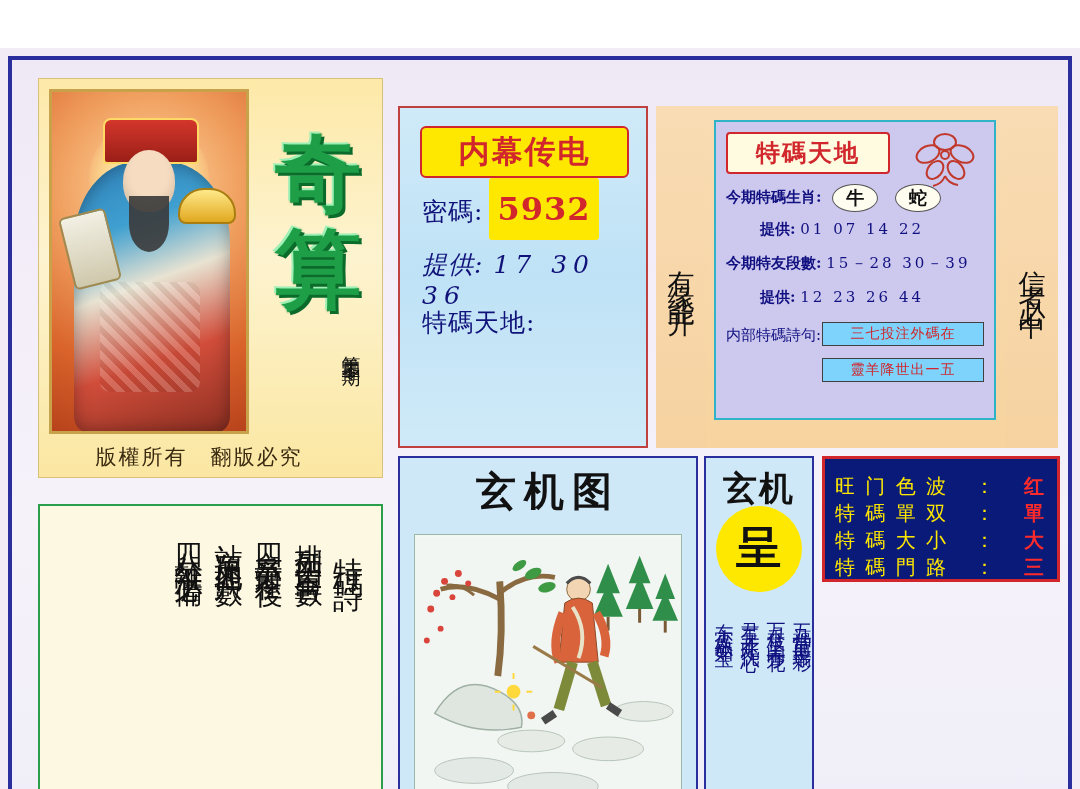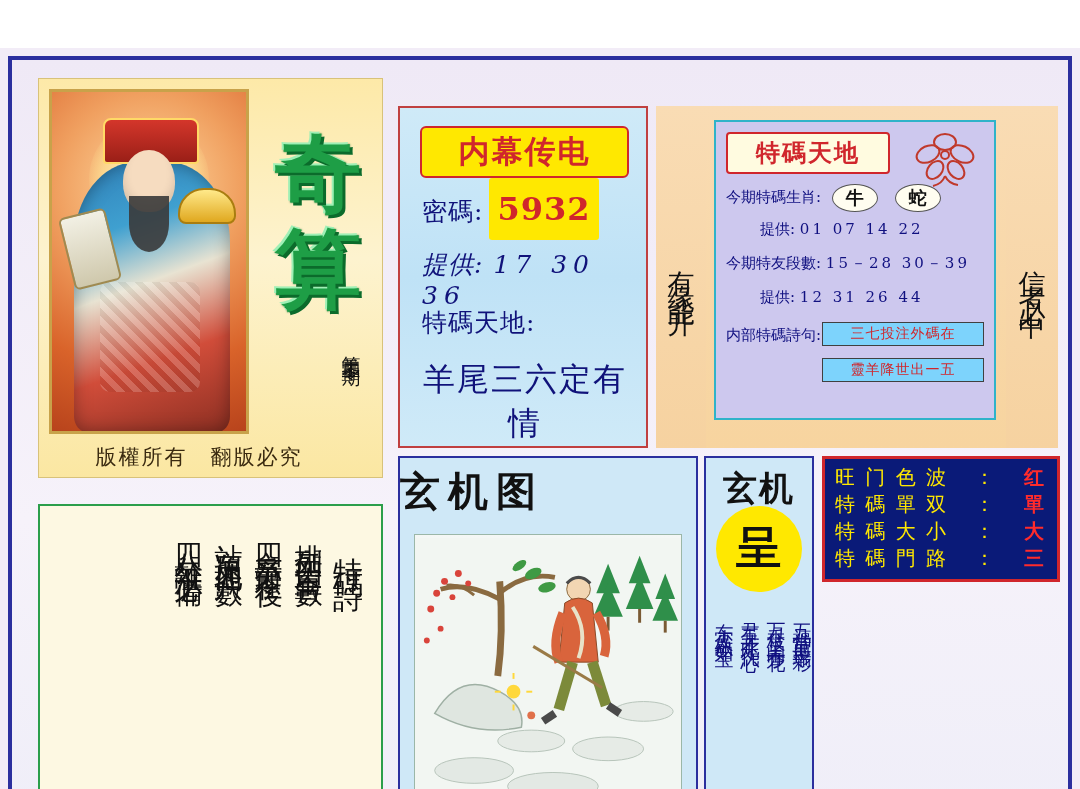--- a/index.html
+++ b/index.html
@@ -186,21 +186,21 @@
     font-weight:bold;font-size:24px;color:#d0262c;letter-spacing:2px;
   }
   .temadi-flower{
     position:absolute;right:6px;top:6px;width:86px;height:60px;
   }
   .td-line{
     position:absolute;left:10px;
     font-family:"DejaVu Serif","Liberation Serif",serif;
     font-size:15px;color:#101080;white-space:nowrap;
   }
-  .td-line .lbl{color:#101080;}
+  .td-line .lbl{color:#101080;font-weight:bold;}
   .zodiac{
     display:inline-block;width:44px;height:26px;line-height:26px;text-align:center;
     border:1px solid #555;border-radius:50%;
     background:#fffdf0;font-size:18px;font-weight:bold;color:#111;
     margin:0 6px;vertical-align:middle;
   }
   .td-nums{letter-spacing:3px;font-size:15px;color:#101080;}
   .poem-line{
     position:absolute;left:106px;width:160px;height:22px;
     background:#7dd3fc;border:1px solid #404040;
@@ -220,21 +220,21 @@
     font-family:"DejaVu Serif","Liberation Serif",serif;
     font-size:27px;color:#111;letter-spacing:14px;
   }
 
   
   .xuanjitu{
     position:absolute;left:382px;top:392px;width:300px;height:370px;
     background:#cfe8f7;border:2px solid #2b2f9e;box-sizing:border-box;
   }
   .xuanjitu-title{
-    position:absolute;left:0;top:6px;width:100%;text-align:left;
+    position:absolute;left:0;top:6px;width:100%;text-align:center;
     font-family:"DejaVu Serif","Liberation Serif",serif;
     font-weight:bold;font-size:40px;color:#111;letter-spacing:8px;
   }
   .xuanjitu-pic{
     position:absolute;left:14px;top:76px;right:14px;bottom:14px;
     background:linear-gradient(180deg,#f4f7f5 0%,#eef3ef 55%,#e9efe9 100%);
     border:1px solid #9bb7a8;overflow:hidden;
   }
 
   
@@ -261,21 +261,21 @@
   .xjz-col{
     writing-mode:vertical-rl;text-orientation:upright;
     font-family:"DejaVu Serif","Liberation Serif",serif;
     font-size:19px;line-height:26px;color:#101080;letter-spacing:5px;
   }
 
   
   .preds{
     position:absolute;left:806px;top:392px;width:238px;height:126px;
     background:#0a1a78;border:3px solid #d0262c;box-sizing:border-box;
-    padding:5px 10px;
+    padding:14px 10px;
   }
   .pred-row{
     display:flex;align-items:center;justify-content:space-between;
     font-family:"DejaVu Serif","Liberation Serif",serif;
     font-size:20px;line-height:27px;letter-spacing:2px;
   }
   .pred-label{color:#ffe800;}
   .pred-colon{color:#ffe800;margin:0 4px;}
   .pred-val{color:#ff2b2b;font-weight:bold;min-width:24px;text-align:center;}
 
@@ -319,21 +319,20 @@
 
       <div class="neimu">
         <div class="neimu-title">内幕传电</div>
         <div class="neimu-row mima">
           <span>密碼:</span><span class="num">5932</span>
         </div>
         <div class="neimu-row tigong">
           <span>提供:</span><span class="nums">17  30  36</span>
         </div>
         <div class="neimu-row songni">特碼天地:</div>
-        <div class="neimu-final">羊尾三六定有情</div>
       </div>
 
       <div class="youyuan">
         <span>有缘能开</span>
       </div>
 
       <div class="temadi-wrap">
         <div class="temadi">
           <div class="temadi-title">特碼天地</div>
 
@@ -361,21 +360,21 @@
             <span class="td-nums">01  07  14  22</span>
           </div>
 
           <div class="td-line" style="top:132px;">
             <span class="lbl">今期特友段數:</span>
             <span class="td-nums">15－28    30－39</span>
           </div>
 
           <div class="td-line" style="top:166px;left:44px;">
             <span class="lbl">提供:</span>
-            <span class="td-nums">12  31     26  44</span>
+            <span class="td-nums">12  23     26  44</span>
           </div>
 
           <div class="td-line" style="top:204px;">内部特碼詩句:</div>
           <div class="poem-line" style="top:200px;">三七投注外碼在</div>
           <div class="poem-line" style="top:236px;">靈羊降世出一五</div>
         </div>
       </div>
 
       <div class="xinzhe">
         <span>信者必中</span>

